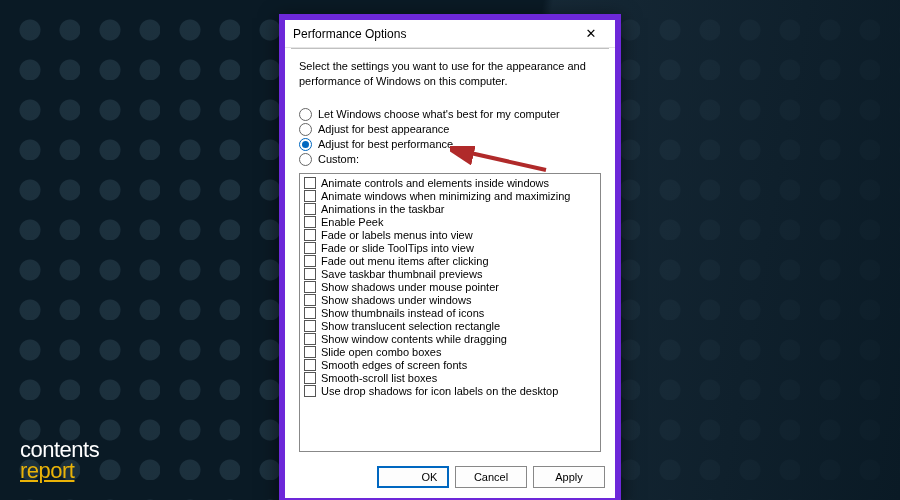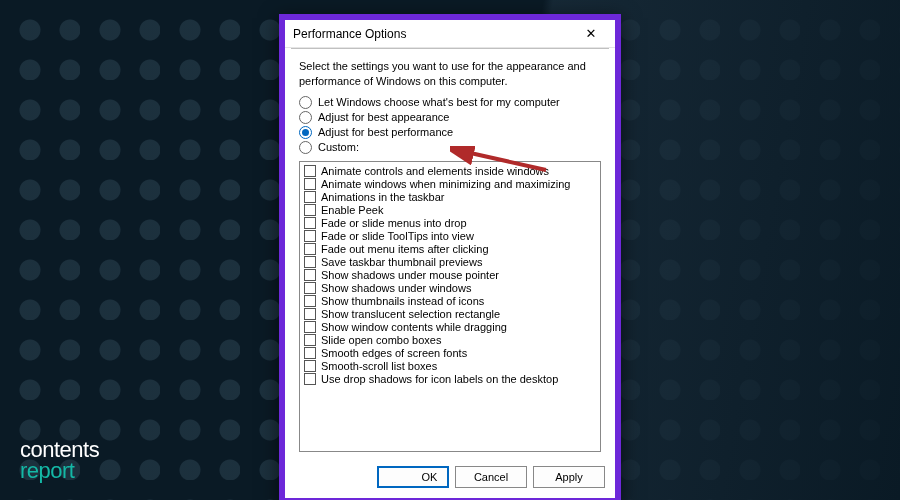--- a/index.html
+++ b/index.html
@@ -33,21 +33,21 @@
       position: absolute;
       left: 20px;
       bottom: 18px;
       color: #fff;
       font-family: "Segoe UI Light", "Segoe UI", sans-serif;
       font-weight: 300;
       font-size: 22px;
       line-height: 0.95;
       letter-spacing: -0.5px;
     }
-    .watermark .rep { color: #14b8a6; }
+    .watermark .rep { color: #eab308; text-decoration: underline; }
     
     .dialog {
       position: absolute;
       left: 279px;
       top: 14px;
       width: 342px;
       height: 490px;
       background: #fff;
       border: 6px solid #6d28d9;
       box-shadow: 0 4px 18px rgba(0,0,0,0.6);
@@ -93,21 +93,21 @@
     }
     .tabsep { height: 1px; background: #c0c0c0; margin: 0 6px; }
     .content {
       flex: 1;
       padding: 10px 14px 6px;
       display: flex;
       flex-direction: column;
       gap: 6px;
       overflow: hidden;
     }
-    .intro { font-size: 11px; line-height: 1.35; margin-bottom: 0; }
+    .intro { font-size: 11px; line-height: 1.35; margin-bottom: 12px; }
     .radio-row {
       display: flex; align-items: center; gap: 6px;
       font-size: 11px; padding: 1px 0;
     }
     .radio {
       width: 13px; height: 13px; border: 1px solid #666; border-radius: 50%;
       display: inline-flex; align-items: center; justify-content: center;
       flex-shrink: 0;
     }
     .radio.selected { border-color: #0067c0; }
@@ -207,21 +207,21 @@
         <div class="check-row">
           <span class="checkbox"></span>
           <span>Animations in the taskbar</span>
         </div>
         <div class="check-row">
           <span class="checkbox"></span>
           <span>Enable Peek</span>
         </div>
         <div class="check-row">
           <span class="checkbox"></span>
-          <span>Fade or slide menus into drop</span>
+          <span>Fade or labels menus into view</span>
         </div>
         <div class="check-row">
           <span class="checkbox"></span>
           <span>Fade or slide ToolTips into view</span>
         </div>
         <div class="check-row">
           <span class="checkbox"></span>
           <span>Fade out menu items after clicking</span>
         </div>
         <div class="check-row">

